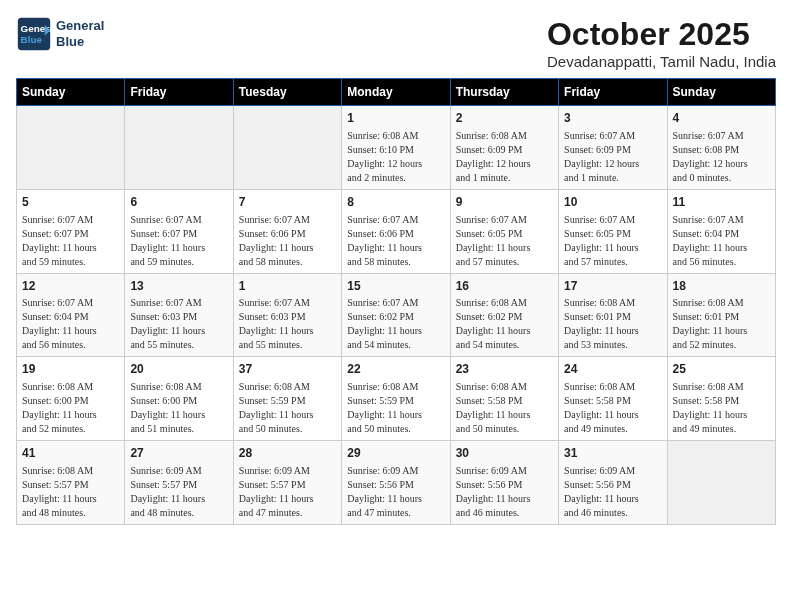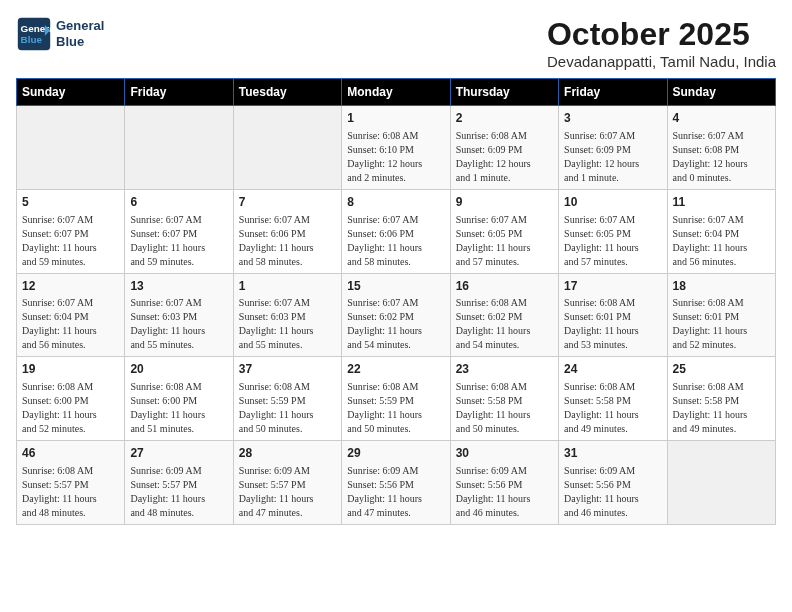--- a/index.html
+++ b/index.html
@@ -302,21 +302,21 @@
         <td>
           <div class="day-number">25</div>
           <div class="day-info" style="white-space: pre-line;">Sunrise: 6:08 AM
 Sunset: 5:58 PM
 Daylight: 11 hours
 and 49 minutes.</div>
         </td>
       </tr>
       <tr>
         <td>
-          <div class="day-number">46</div>
+          <div class="day-number">41</div>
           <div class="day-info" style="white-space: pre-line;">Sunrise: 6:08 AM
 Sunset: 5:57 PM
 Daylight: 11 hours
 and 48 minutes.</div>
         </td>
         <td>
           <div class="day-number">27</div>
           <div class="day-info" style="white-space: pre-line;">Sunrise: 6:09 AM
 Sunset: 5:57 PM
 Daylight: 11 hours

